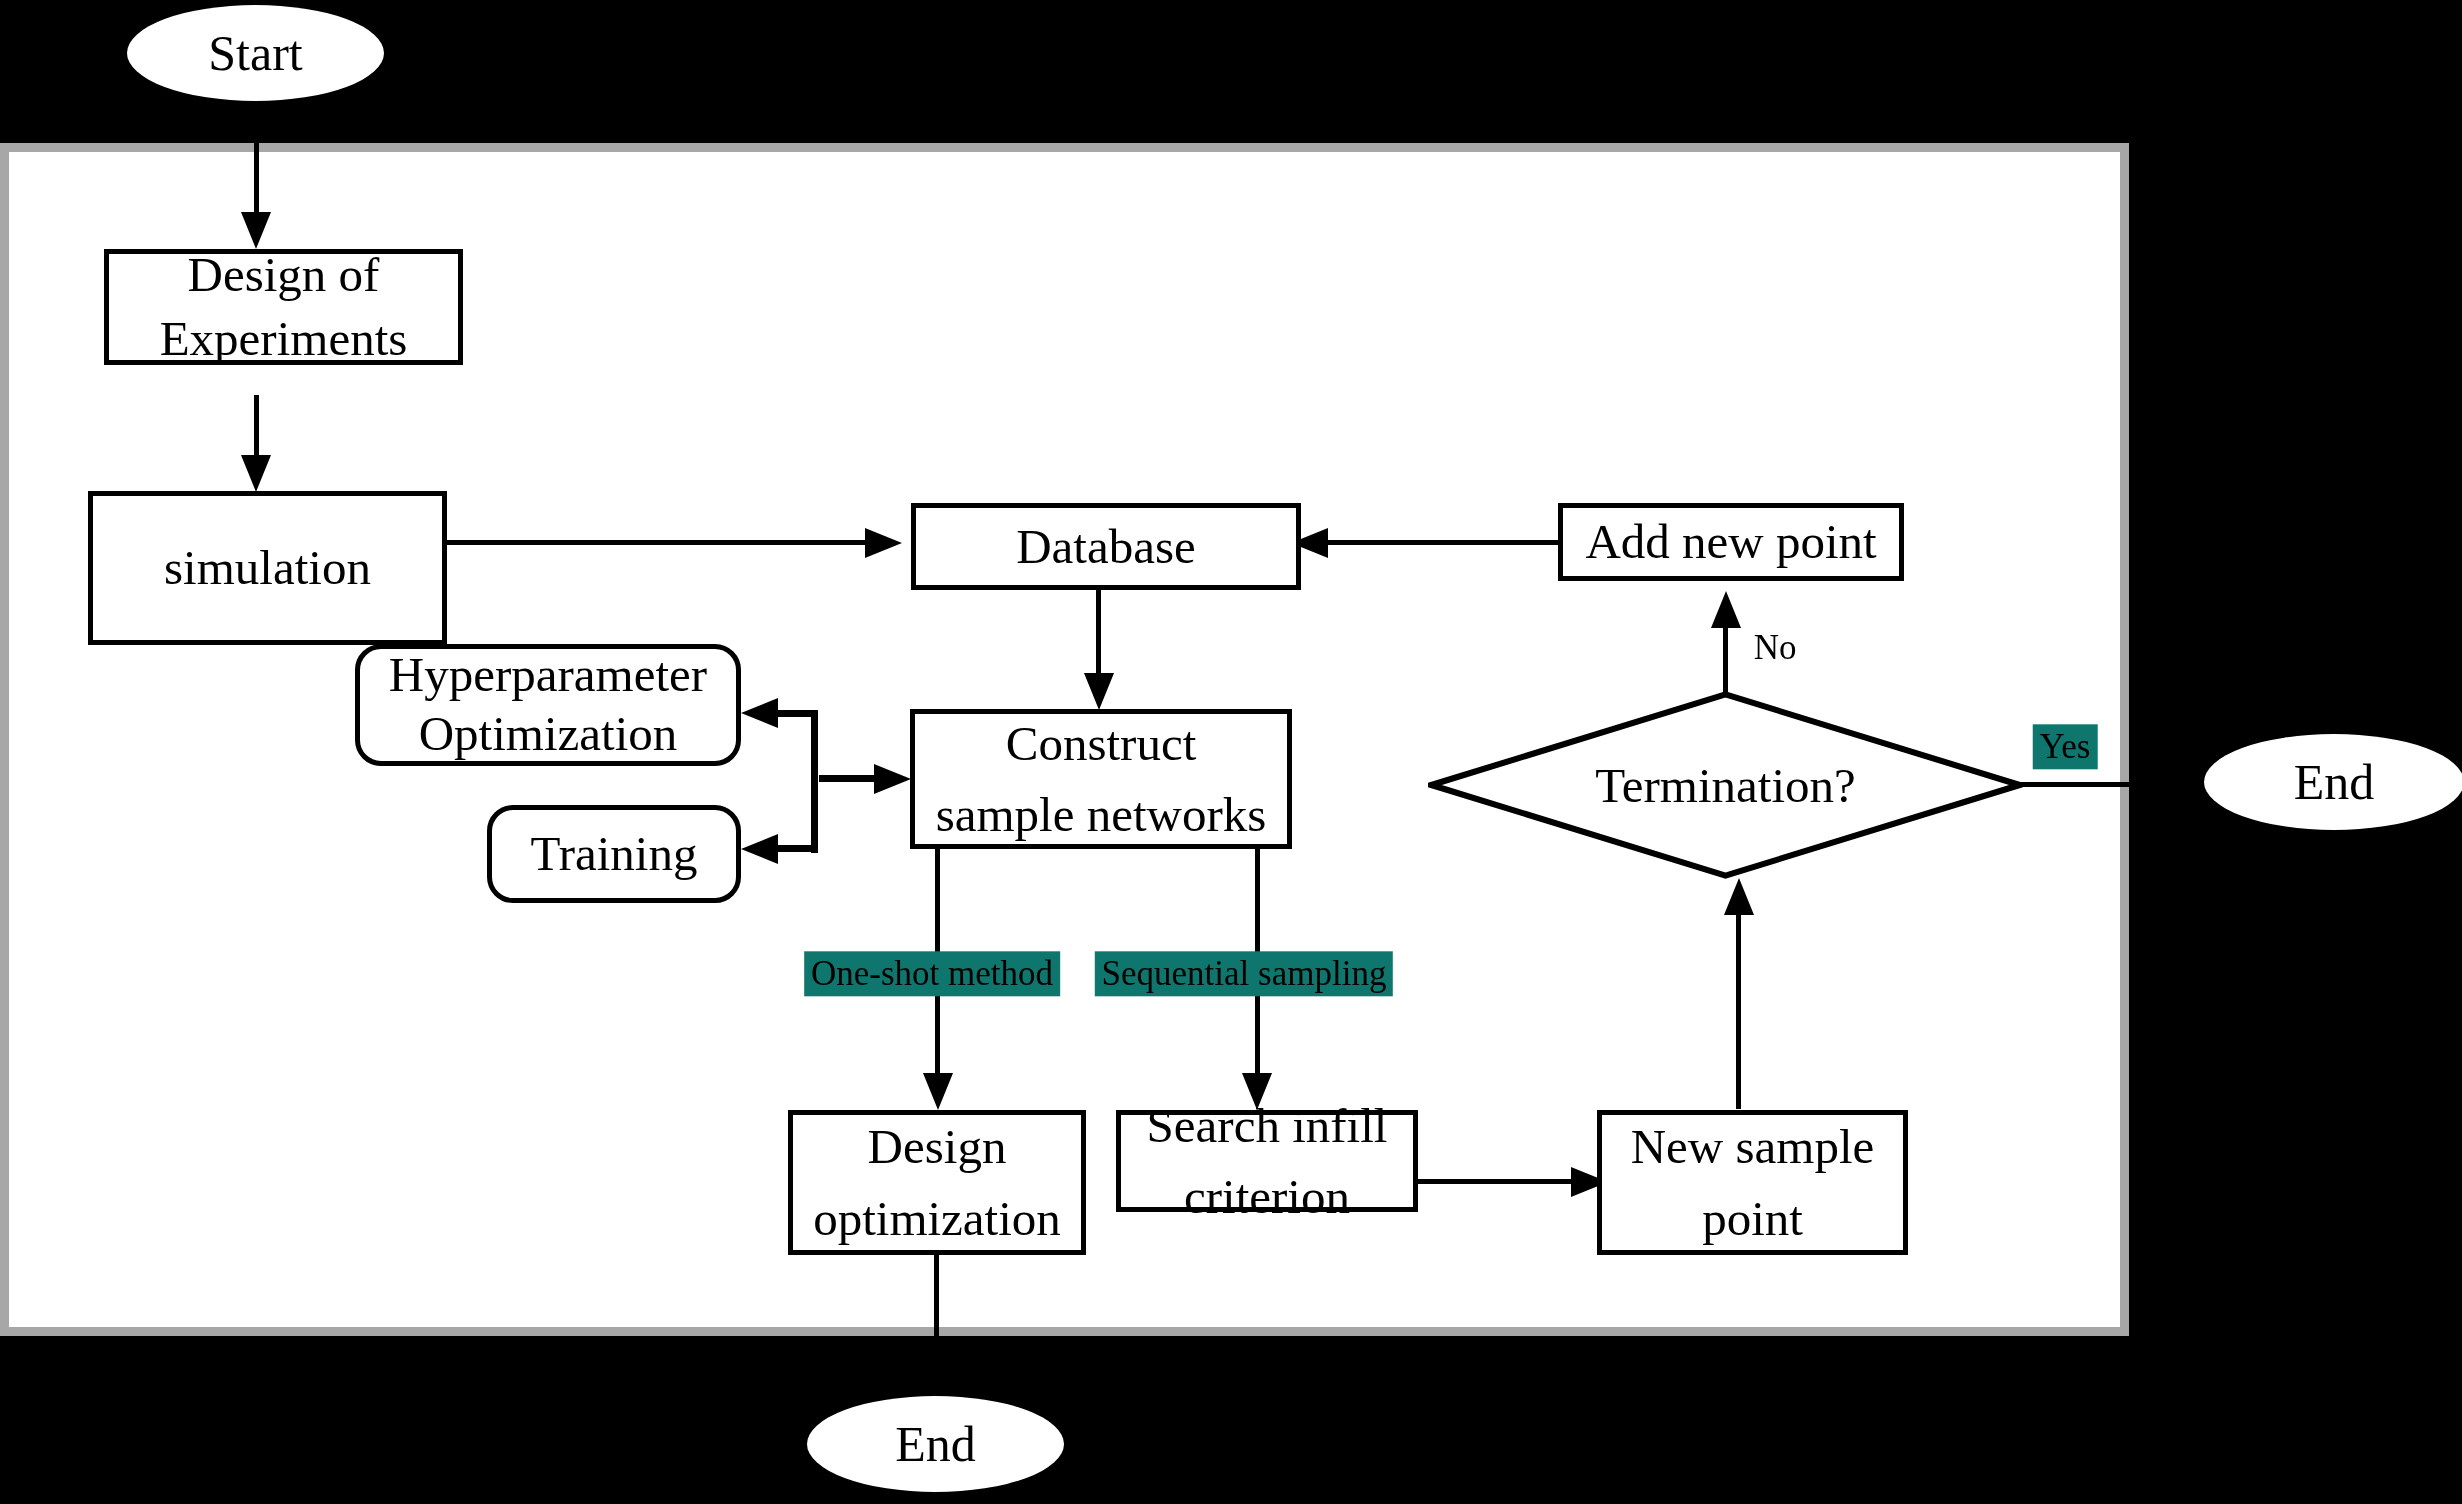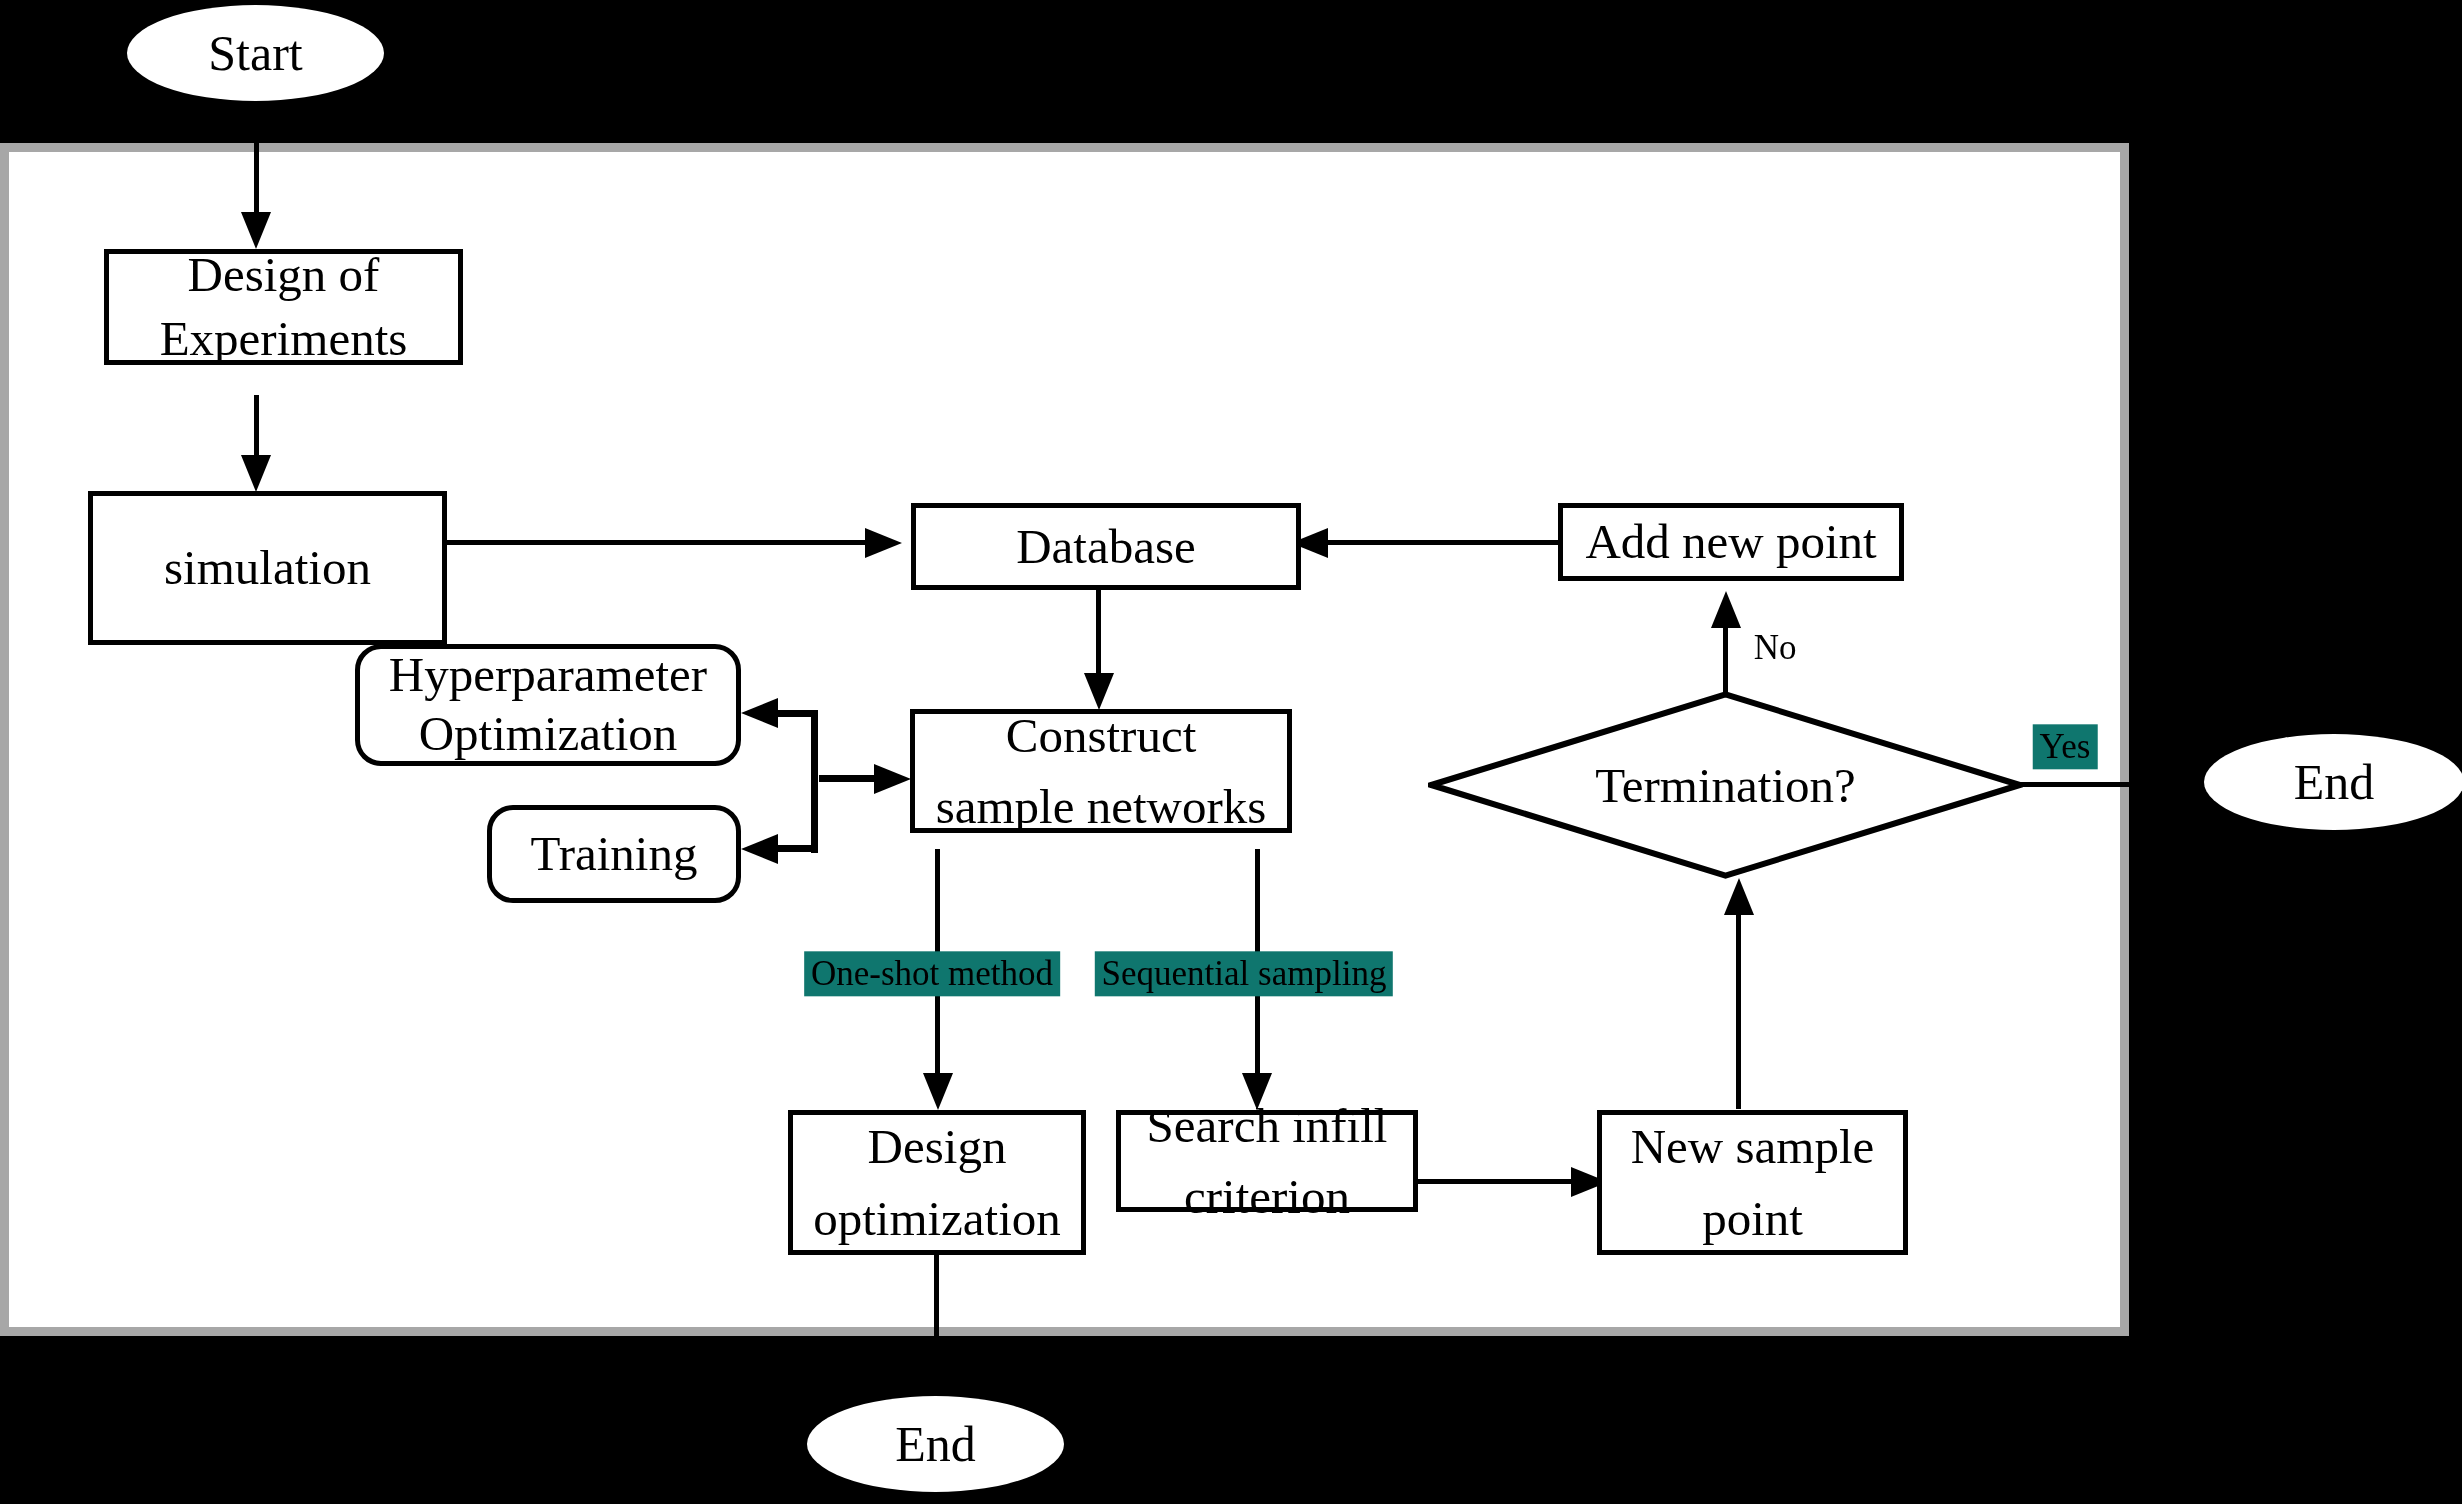--- a/index.html
+++ b/index.html
@@ -124,21 +124,21 @@
 
   <div class="node rounded" style="left:355px;top:644px;width:386px;height:122px;">
     <span>Hyperparameter</span>
     <span>Optimization</span>
   </div>
 
   <div class="node rounded" style="left:487px;top:805px;width:254px;height:98px;">
     <span>Training</span>
   </div>
 
-  <div class="node" style="left:910px;top:709px;width:382px;height:124px;line-height:1.45;">
+  <div class="node" style="left:910px;top:709px;width:382px;height:140px;line-height:1.45;">
     <span>Construct</span>
     <span>sample networks</span>
   </div>
 
   <div class="node" style="left:788px;top:1110px;width:298px;height:145px;line-height:1.45;">
     <span>Design</span>
     <span>optimization</span>
   </div>
 
   <div class="node" style="left:1116px;top:1110px;width:302px;height:102px;line-height:1.45;">

